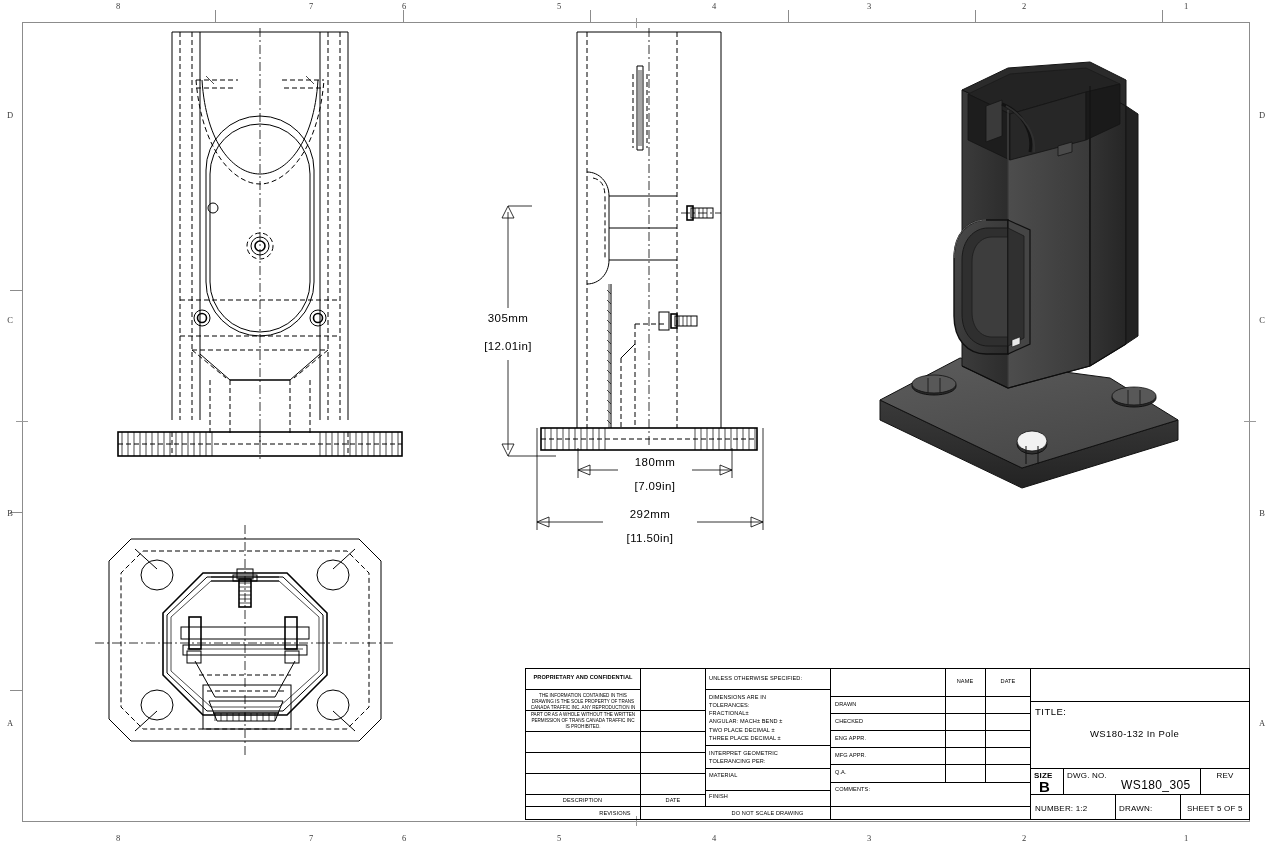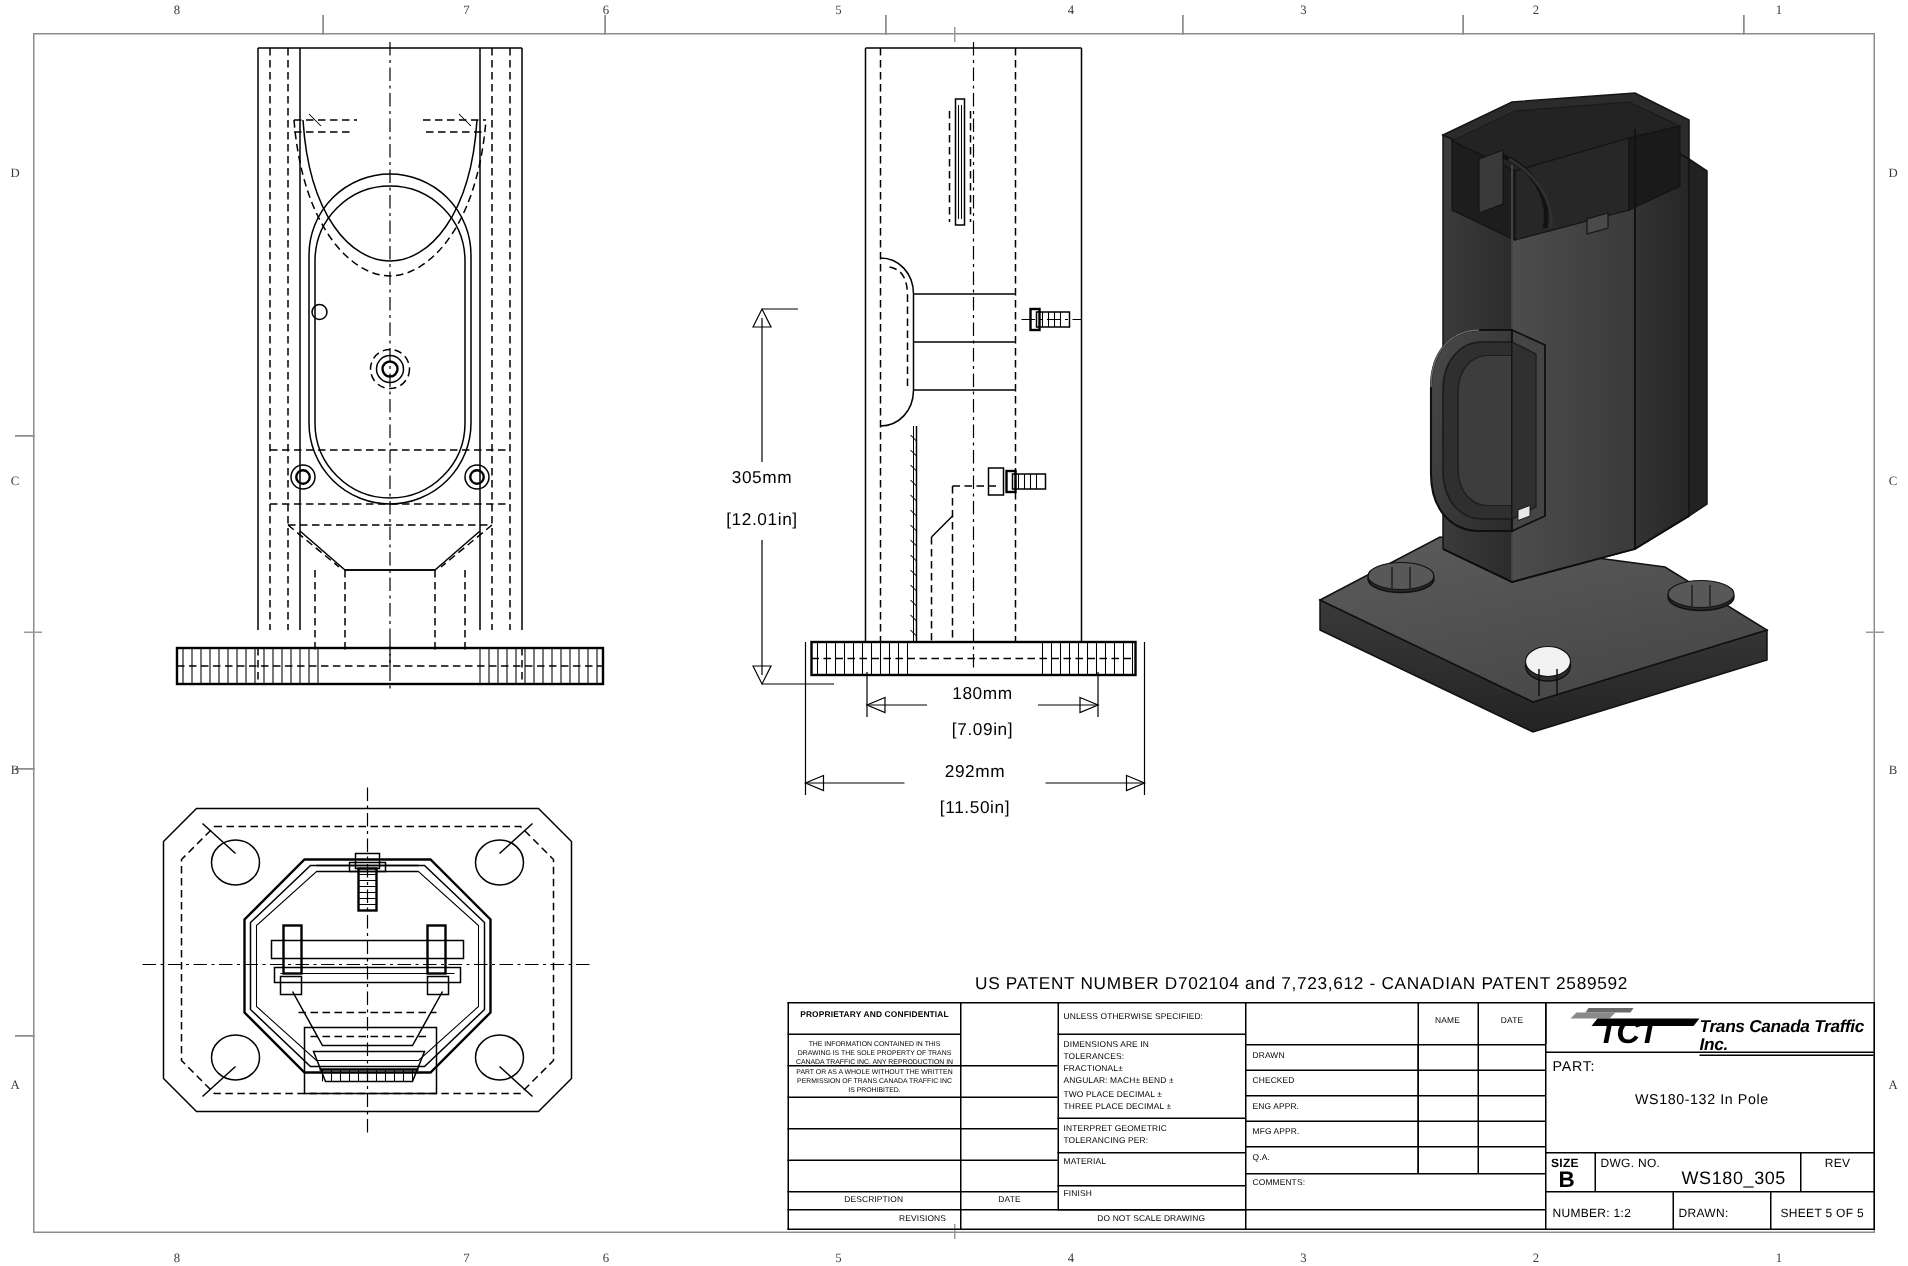--- a/index.html
+++ b/index.html
@@ -379,21 +379,20 @@
       <path d="M146 172 L168 182 L168 296 L146 306 Z" fill="#454545" stroke="#101010" stroke-width="1.2"></path>
       <path d="M146 180 L162 188 L162 290 L146 298 Z" fill="#303030" stroke="#1a1a1a" stroke-width="0.8"></path>
       <path d="M92 210 C92 186 106 172 124 172" fill="none" stroke="#6a6a6a" stroke-width="1"></path>
 
       <path d="M150 292 L158 289 L158 296 L150 299 Z" fill="#e8e8e8" stroke="#111" stroke-width="0.6"></path>
     </g>
 
     <path d="M100 318 L146 340 L228 318 L264 296" fill="none" stroke="#0d0d0d" stroke-width="1.2"></path>
   </svg>
 
-  <div class="patent" style="left:650px;top:650px;">US PATENT NUMBER D702104 and 7,723,612 - CANADIAN PATENT 2589592</div>
 
   <div style="position:absolute;left:525px;top:668px;width:725px;height:152px;">
 
     <div class="tbline" style="left:0;top:0;width:725px;height:1px;"></div>
     <div class="tbline" style="left:0;top:151px;width:725px;height:1px;"></div>
     <div class="tbline" style="left:0;top:0;width:1px;height:152px;"></div>
     <div class="tbline" style="left:724px;top:0;width:1px;height:152px;"></div>
 
     <div class="tbline" style="left:115px;top:0;width:1px;height:152px;"></div>
     <div class="tbline" style="left:180px;top:0;width:1px;height:138px;"></div>
@@ -460,32 +459,22 @@
     <div class="tbtext small" style="left:310px;top:118px;">COMMENTS:</div>
 
     <div class="tbline" style="left:505px;top:33px;width:220px;height:1px;"></div>
     <div class="tbline" style="left:505px;top:100px;width:220px;height:1px;"></div>
     <div class="tbline" style="left:505px;top:126px;width:220px;height:1px;"></div>
     <div class="tbline" style="left:538px;top:100px;width:1px;height:26px;"></div>
     <div class="tbline" style="left:675px;top:100px;width:1px;height:26px;"></div>
     <div class="tbline" style="left:590px;top:126px;width:1px;height:26px;"></div>
     <div class="tbline" style="left:655px;top:126px;width:1px;height:26px;"></div>
 
-    <div class="logo-wrap" style="left:512px;top:2px;width:212px;height:30px;">
-      <svg width="212" height="30" style="position:absolute;left:0;top:0;">
-
-        <path d="M14 5 L40 5 L36 9 L10 9 Z" fill="#8a8a8a"></path>
-        <path d="M22 2 L52 2 L50 5 L20 5 Z" fill="#6a6a6a"></path>
-        <path d="M28 9 L96 9 L92 14 L24 14 Z" fill="#000"></path>
-      </svg>
-      <div class="logo-tct" style="position:absolute;left:28px;top:5px;">TCT</div>
-      <div class="logo-name" style="position:absolute;left:96px;top:9px;">Trans Canada Traffic Inc.</div>
-    </div>
-
-    <div class="tbtext" style="left:510px;top:38px;font-size:9.5px;letter-spacing:0.5px;">PART:</div>
+
+    <div class="tbtext" style="left:510px;top:38px;font-size:9.5px;letter-spacing:0.5px;">TITLE:</div>
     <div class="medtxt" style="left:565px;top:60px;">WS180-132 In Pole</div>
 
     <div class="tbtext" style="left:509px;top:103px;font-size:8px;font-weight:bold;">SIZE</div>
     <div class="bigtxt" style="left:514px;top:110px;font-size:15px;font-weight:bold;">B</div>
 
     <div class="tbtext" style="left:542px;top:103px;font-size:8px;">DWG.  NO.</div>
     <div class="medtxt" style="left:596px;top:110px;font-size:12px;">WS180_305</div>
 
     <div class="tbtext c" style="left:676px;top:103px;width:48px;font-size:8px;">REV</div>
     <div class="tbtext c" style="left:676px;top:114px;width:48px;font-size:9px;"></div>

